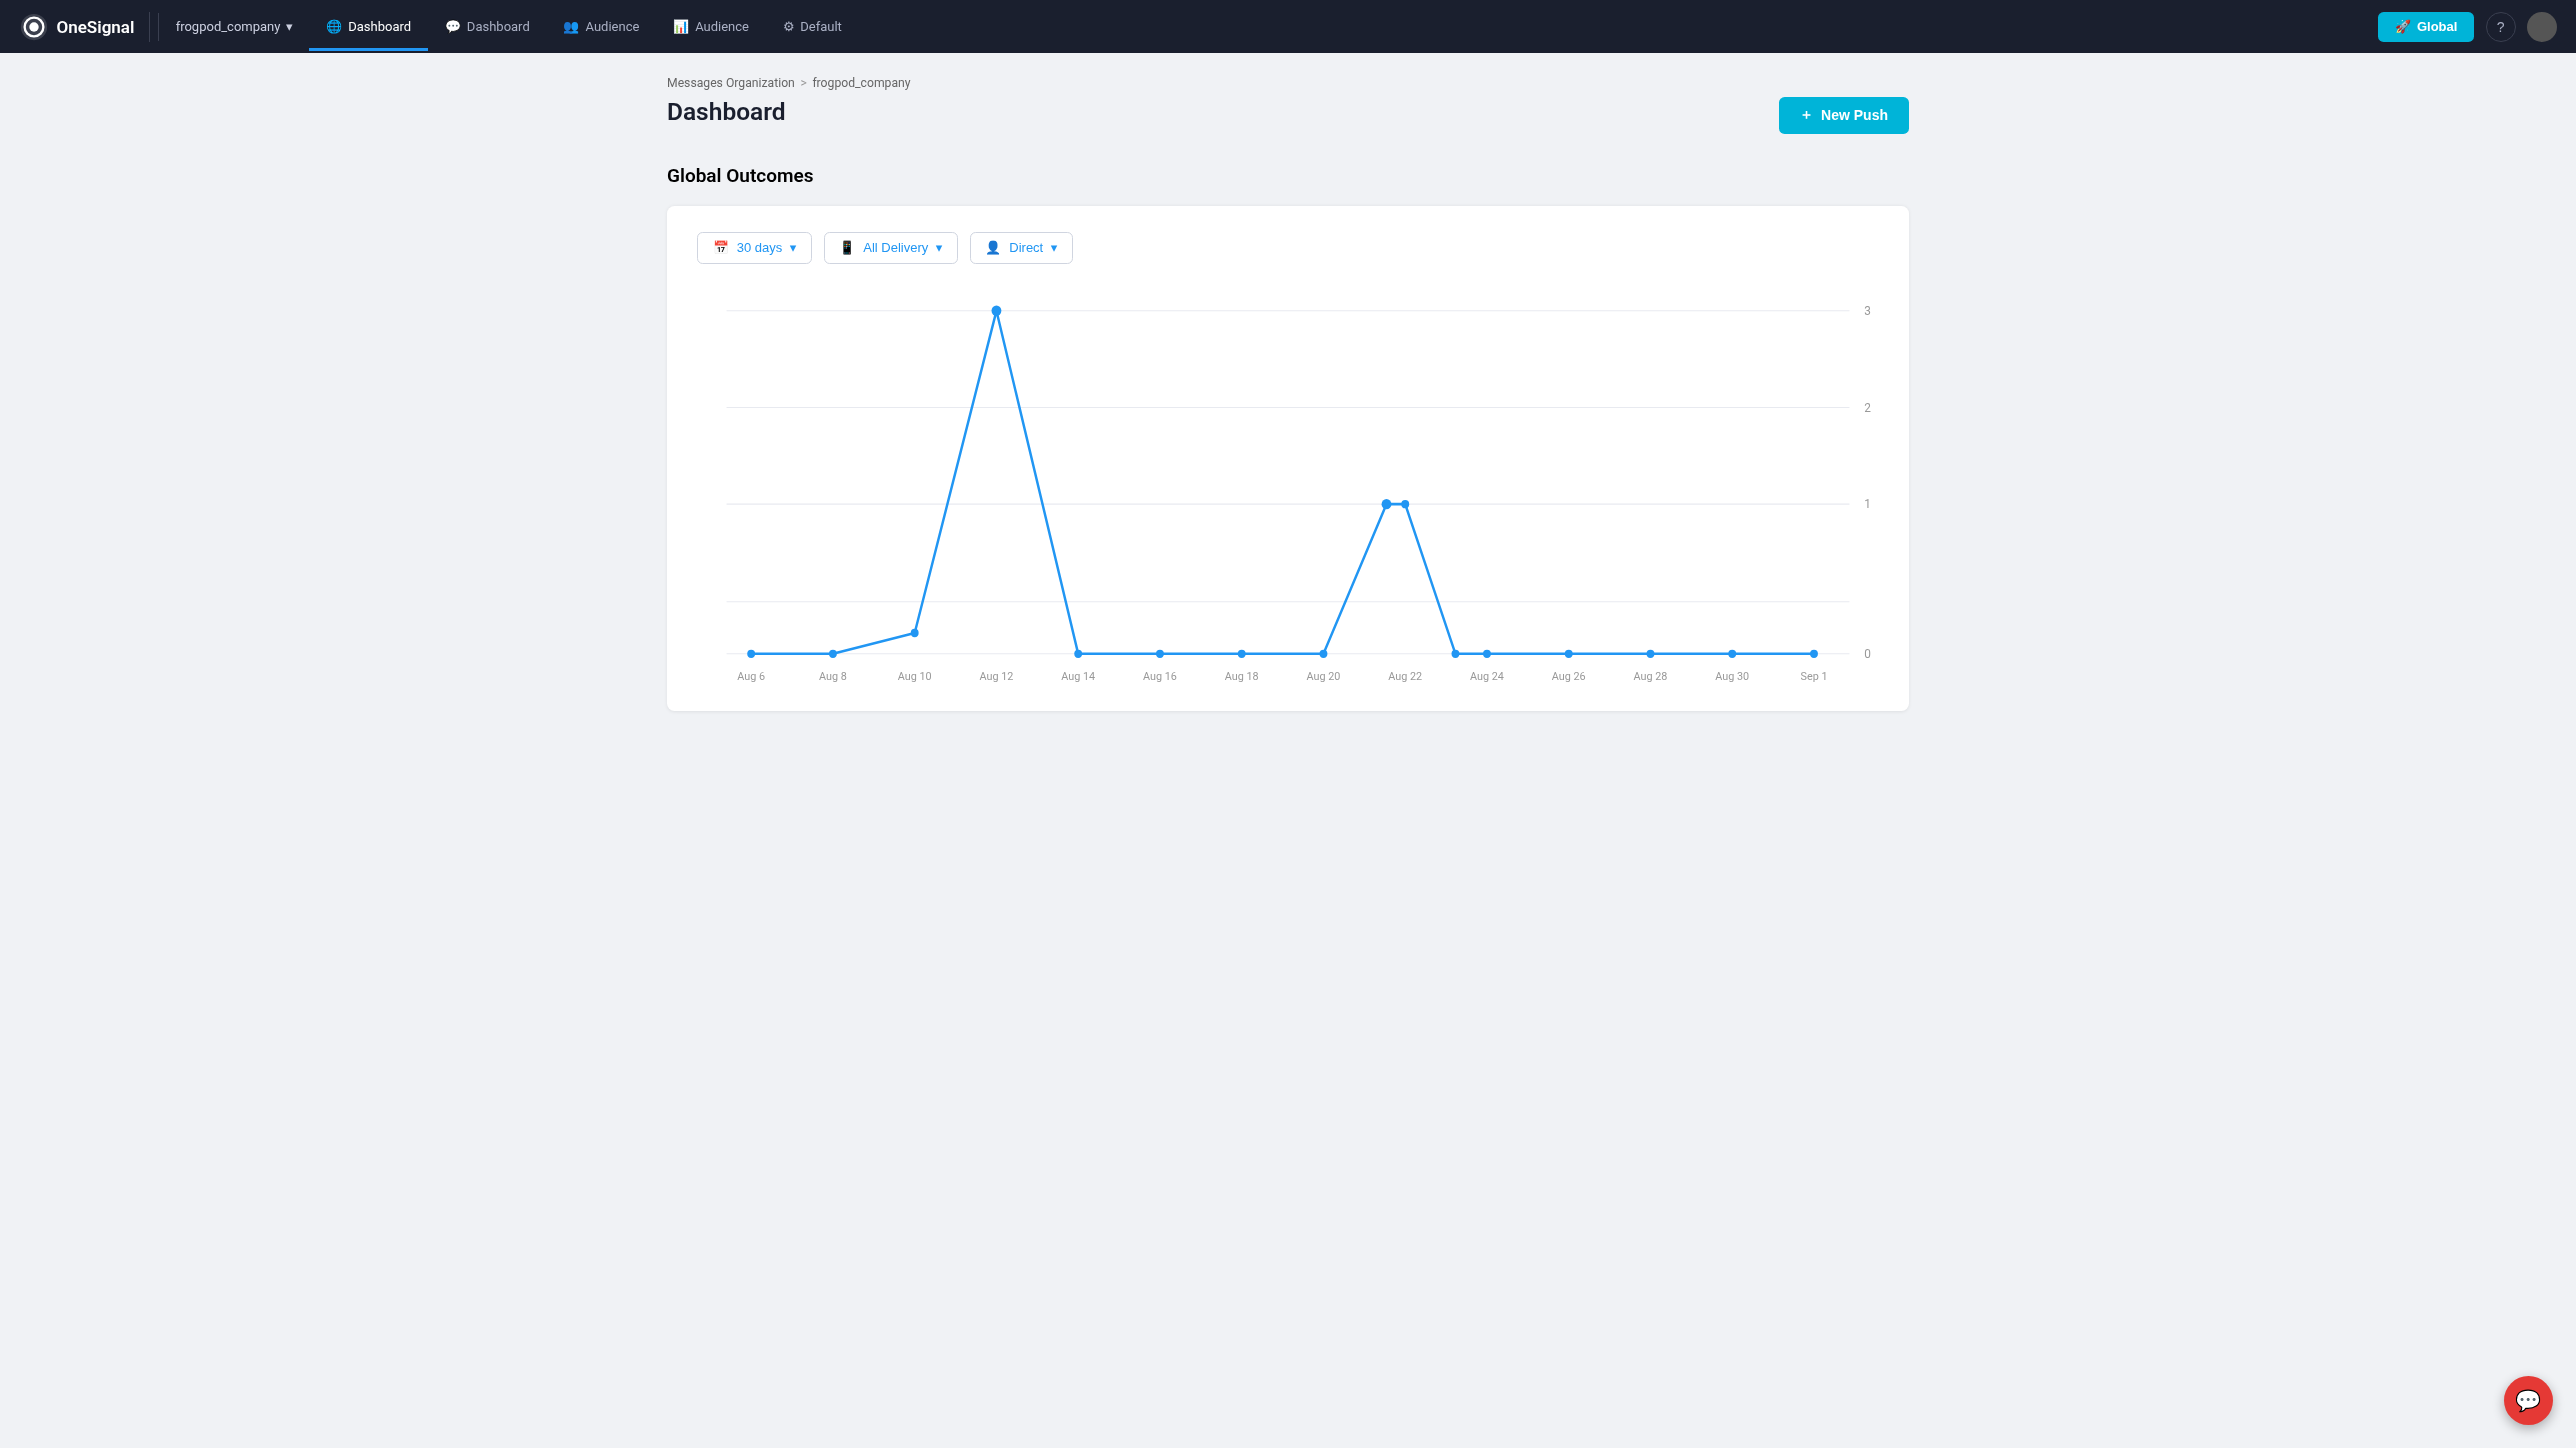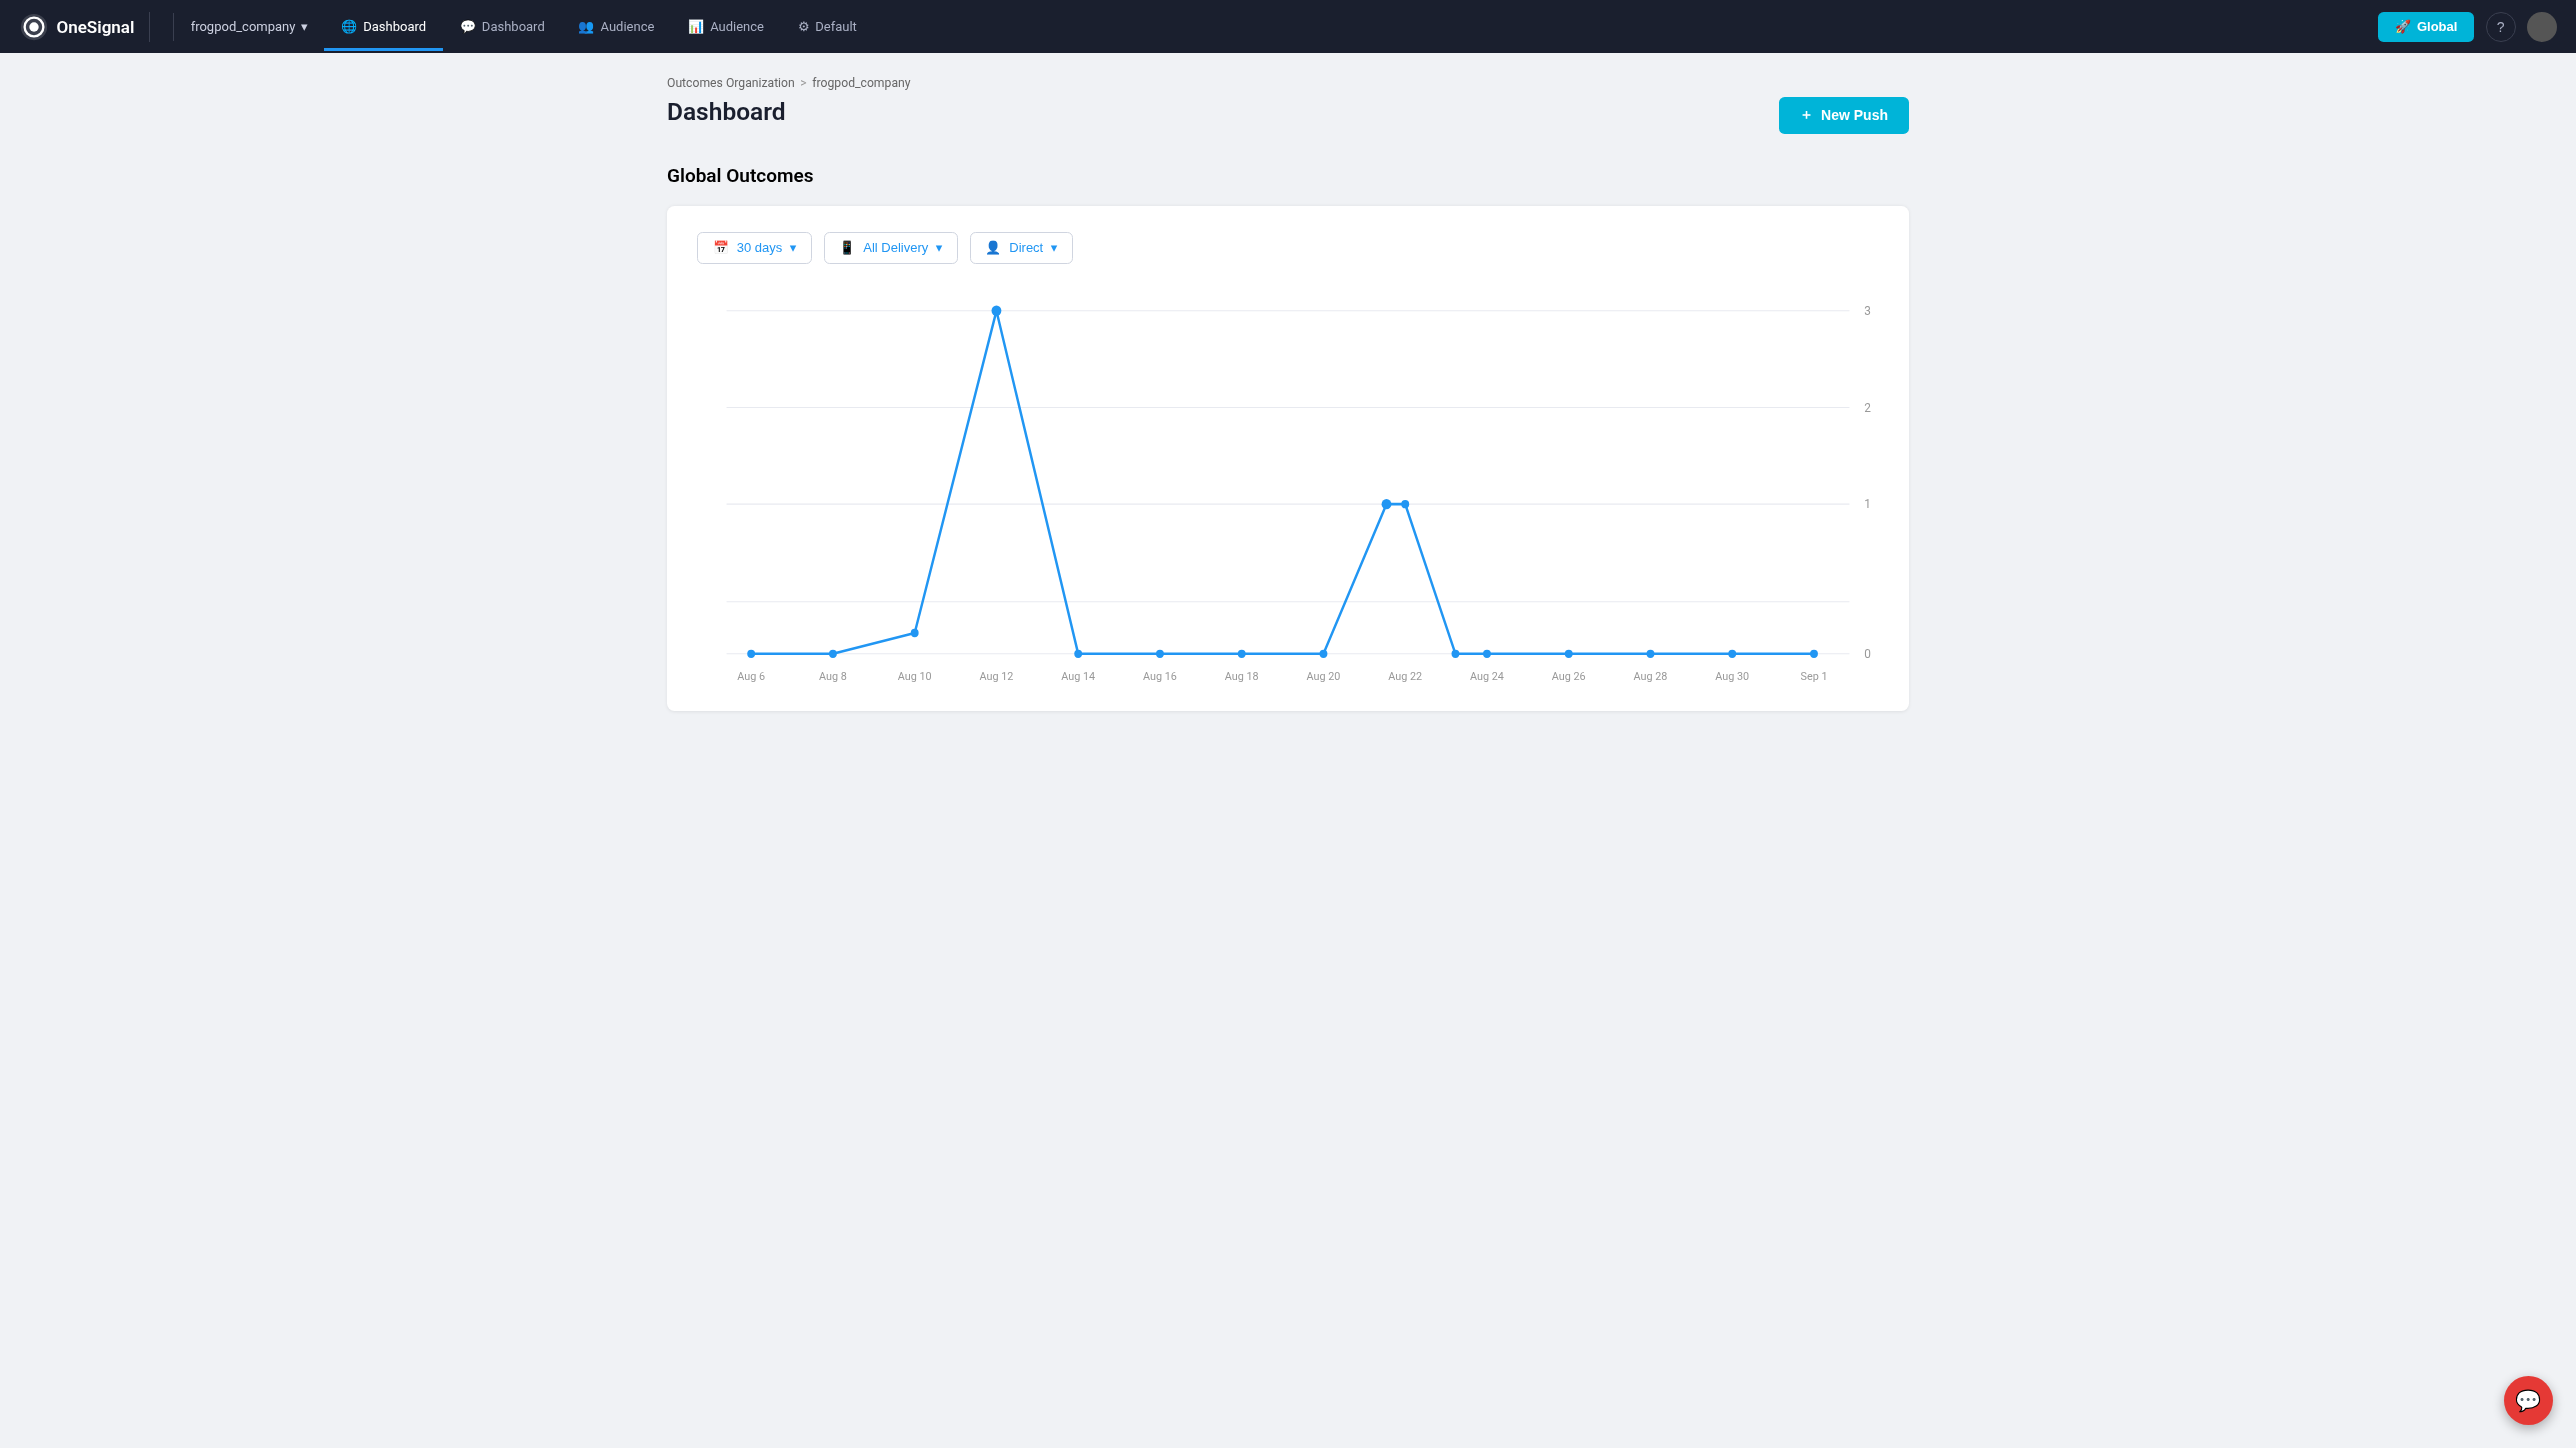--- a/index.html
+++ b/index.html
@@ -18,21 +18,20 @@
     }
     .nav-logo {
       display: flex;
       align-items: center;
       gap: 7.5px;
       color: white;
       font-size: 17px;
       font-weight: 600;
       padding-right: 15px;
       border-right: 0.9px solid #3a3f50;
-      margin-right: 15px;
     }
     .nav-logo-icon {
       width: 30px;
       height: 30px;
     }
     .nav-app-selector {
       display: flex;
       align-items: center;
       gap: 5.6px;
       color: #ccd0e0;
@@ -265,21 +264,21 @@
     <button class="nav-icon-btn">
       <span>?</span>
     </button>
     <div class="nav-avatar"></div>
   </div>
 </nav>
 
 <div class="main-content">
 
   <div class="breadcrumb">
-    <a>Outcomes Organization</a>
+    <a>Messages Organization</a>
     <span class="breadcrumb-sep">&gt;</span>
     <span>frogpod_company</span>
   </div>
 
   <div class="page-header">
     <h1 class="page-title">Dashboard</h1>
     <button class="btn-new-push">
       <span>＋</span>
       <span>New Push</span>
     </button>

